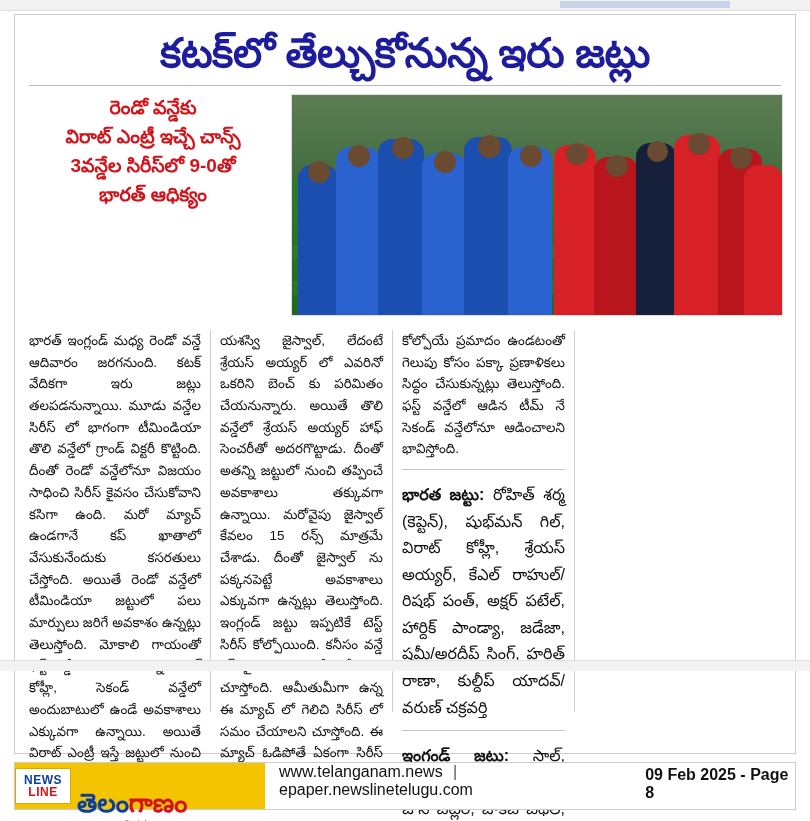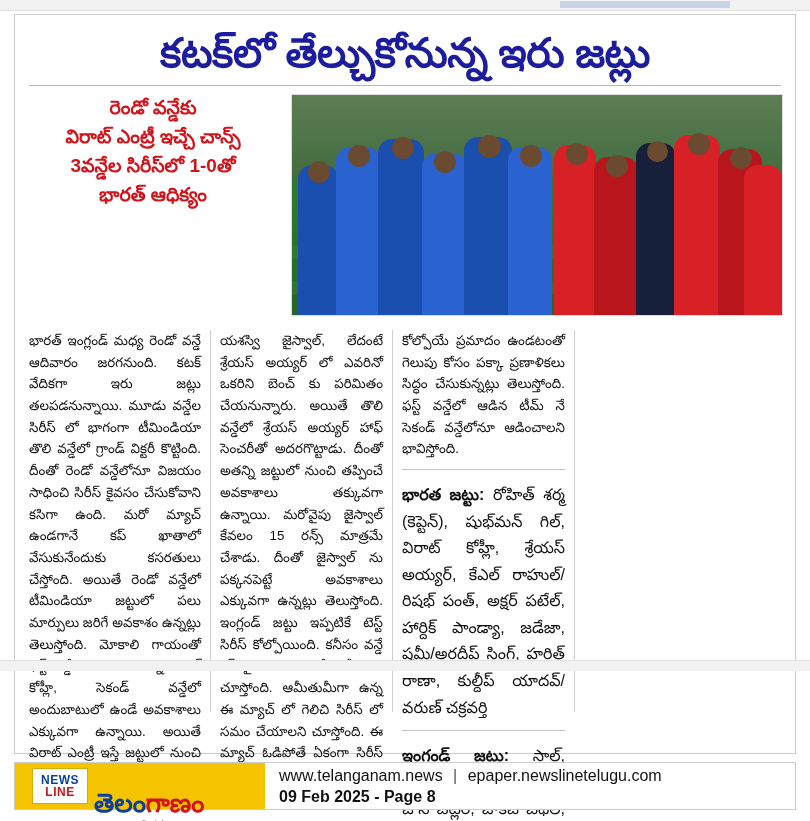--- a/index.html
+++ b/index.html
@@ -159,21 +159,21 @@
     box-sizing: border-box;
     display: flex;
     align-items: stretch;
     background: #ffffff;
   }
   .footer-left {
     width: 250px;
     background: #f5c400;
     display: flex;
     align-items: center;
-    padding-left: 17px;
+    padding-left: 0;
     box-sizing: border-box;
     gap: 6px;
   }
   .nl-logo {
     width: 54px;
     height: 34px;
     background: #ffffff;
     border: 1px solid #d8ab00;
     display: flex;
     flex-direction: column;
@@ -194,21 +194,21 @@
   .brand-sub {
     color: #333333;
     font-size: 8px;
     text-align: center;
     margin-top: 2px;
   }
   .brand-wrap { display: flex; flex-direction: column; margin-top: 44px; }
   .footer-right {
     flex: 1;
     display: flex;
-    flex-direction: column;
+    flex-direction: row;
     justify-content: center;
     padding-left: 14px;
     box-sizing: border-box;
   }
   .footer-line1 { font-size: 16px; color: #111111; }
   .footer-line2 { font-size: 16px; color: #111111; font-weight: bold; margin-top: 3px; }
   .sep-pipe { padding: 0 6px; color: #555; }
   .bottom-bar {
     position: absolute;
     left: 0; bottom: 0;
@@ -231,21 +231,21 @@
 
     <div class="headline">కటక్‌లో తేల్చుకోనున్న ఇరు జట్లు</div>
     <hr class="hr-thin">
 
     <div class="body-area">
 
       <div class="subhead-col">
         <div class="subhead">
           <div>రెండో వన్డేకు</div>
           <div>విరాట్ ఎంట్రీ ఇచ్చే చాన్స్</div>
-          <div>3వన్డేల సిరీస్‌లో 1-0తో</div>
+          <div>3వన్డేల సిరీస్‌లో 9-0తో</div>
           <div>భారత్ ఆధిక్యం</div>
         </div>
       </div>
 
       <div class="photo">
         <div class="sky"></div>
         <div class="pitch"></div>
         <div class="stripe" style="top:150px;"></div>
         <div class="stripe" style="top:186px;"></div>
 

